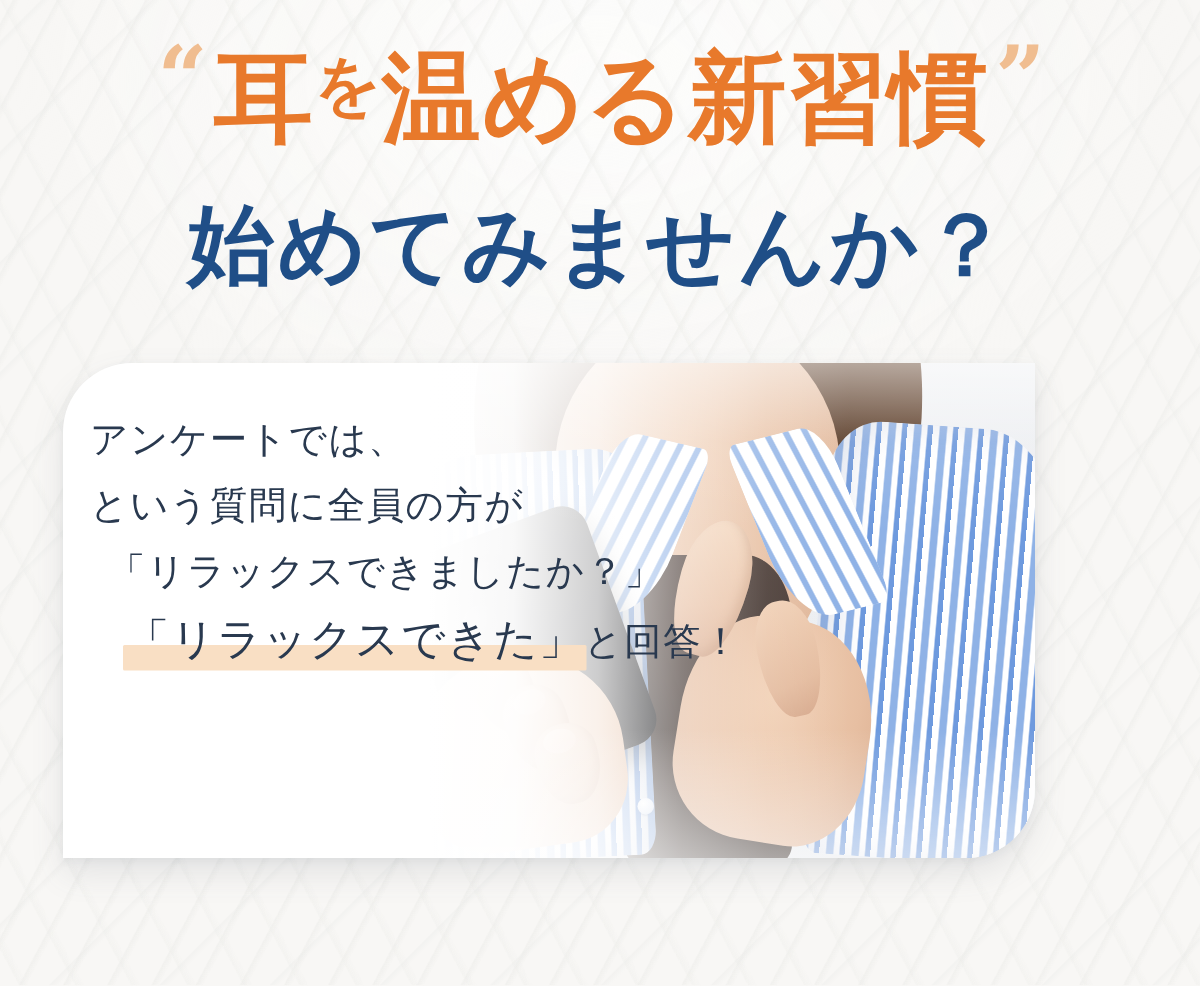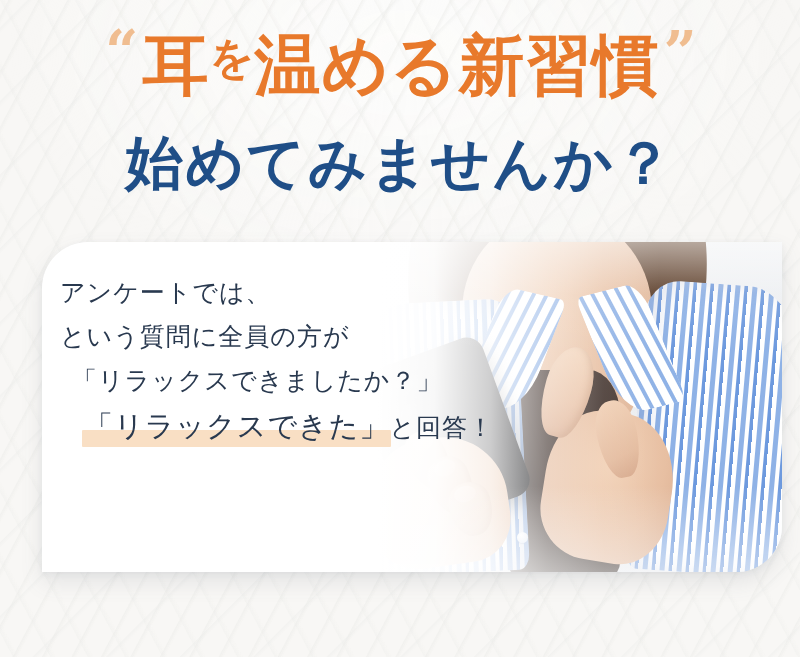--- a/index.html
+++ b/index.html
@@ -117,21 +117,21 @@
   }
   .headline-row-2 {
     margin-top: 16px;
   }
 
   
   .card {
     position: absolute;
     left: 42px;
     top: 242px;
-    width: 740px;
+    width: 648px;
     height: 330px;
     background: #ffffff;
     border-radius: 46px 0px 46px 0px;
     overflow: hidden;
     box-shadow: 0 10px 22px rgba(90,100,115,0.13),
                 0 2px 6px rgba(90,100,115,0.07);
     z-index: 2;
   }
 
   

